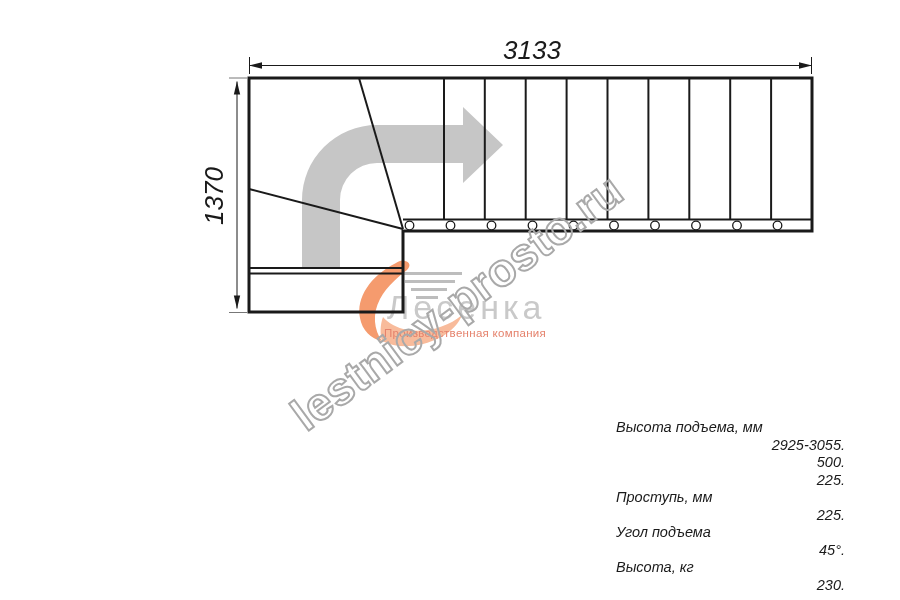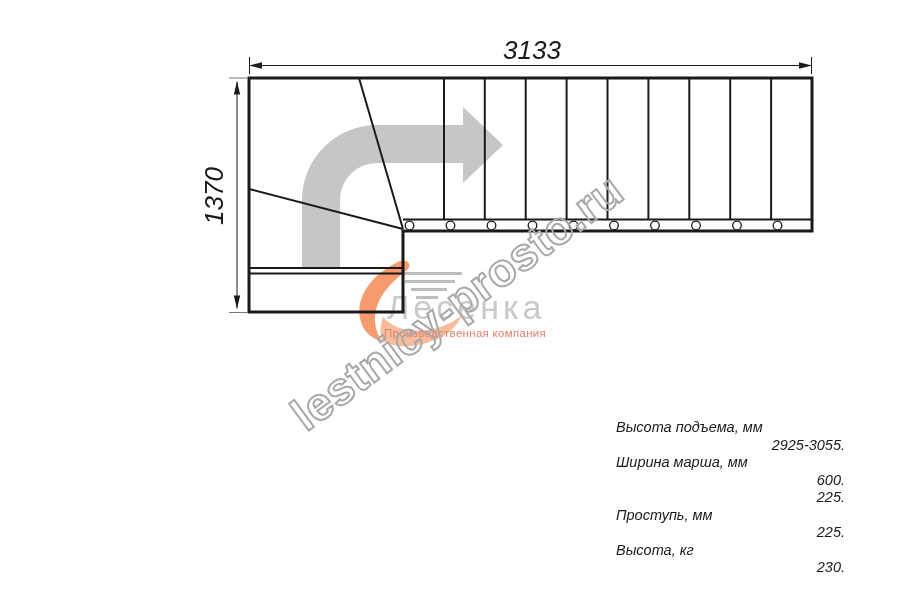--- a/index.html
+++ b/index.html
@@ -123,29 +123,32 @@
   
   <div class="watermark">lestnicy-prosto.ru</div>
 
   
   <div class="specs">
     <div class="spec-row">
       <span class="spec-label">Высота подъема, мм</span>
       <span class="spec-value">2925-3055.</span>
     </div>
     <div class="spec-row">
-      <span class="spec-label">Ширина марша, мм</span>
-      <span class="spec-value">600.</span>
+      <span class="spec-value">500.</span>
     </div>
     <div class="spec-row">
       <span class="spec-value">225.</span>
     </div>
     <div class="spec-row">
       <span class="spec-label">Проступь, мм</span>
       <span class="spec-value">225.</span>
+    </div>
+    <div class="spec-row">
+      <span class="spec-label">Угол подъема</span>
+      <span class="spec-value">45°.</span>
     </div>
     <div class="spec-row">
       <span class="spec-label">Высота, кг</span>
       <span class="spec-value">230.</span>
     </div>
   </div>
 
 </div>
 
 </body></html>

